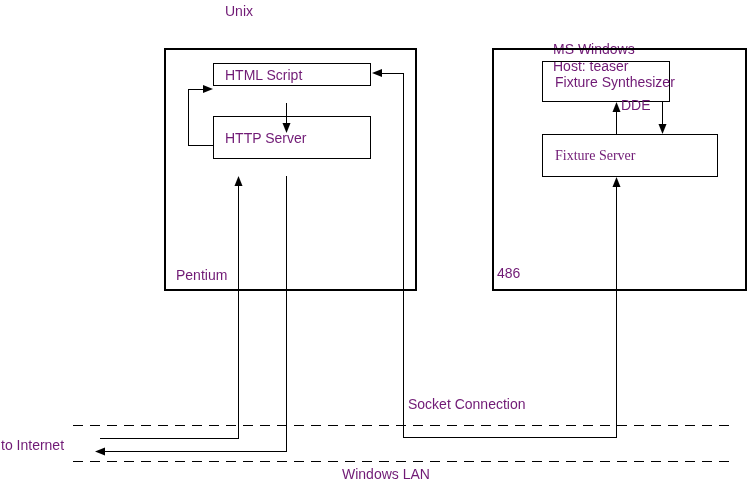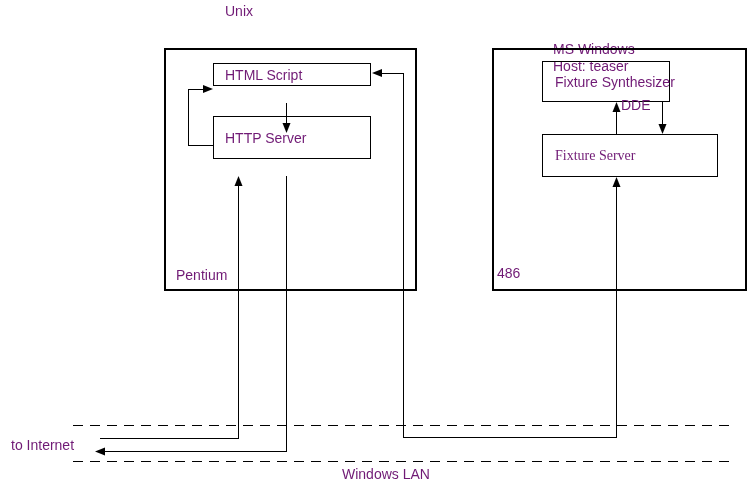--- a/index.html
+++ b/index.html
@@ -123,18 +123,19 @@
   </div>
 
   <div class="node-box" style="left:542px; top:134px; width:176px; height:43px; padding-left:12px;font-family:Liberation Serif, serif;">
     <span>Fixture Server</span>
   </div>
 
   <div class="cpu-label" style="left:497px; top:265px;text-align:right;">486</div>
 
   <div class="abs lbl" style="left:621px; top:97px;">DDE</div>
 
+  <div class="abs lbl" style="left:408px; top:396px;">Socket Connection</div>
 
-  <div class="abs lbl" style="left:11px; top:437px;">to Internet</div>
+  <div class="abs lbl" style="left:1px; top:437px;">to Internet</div>
 
   <div class="abs lbl" style="left:342px; top:466px;">Windows LAN</div>
 
 </div>
 
 </body></html>

